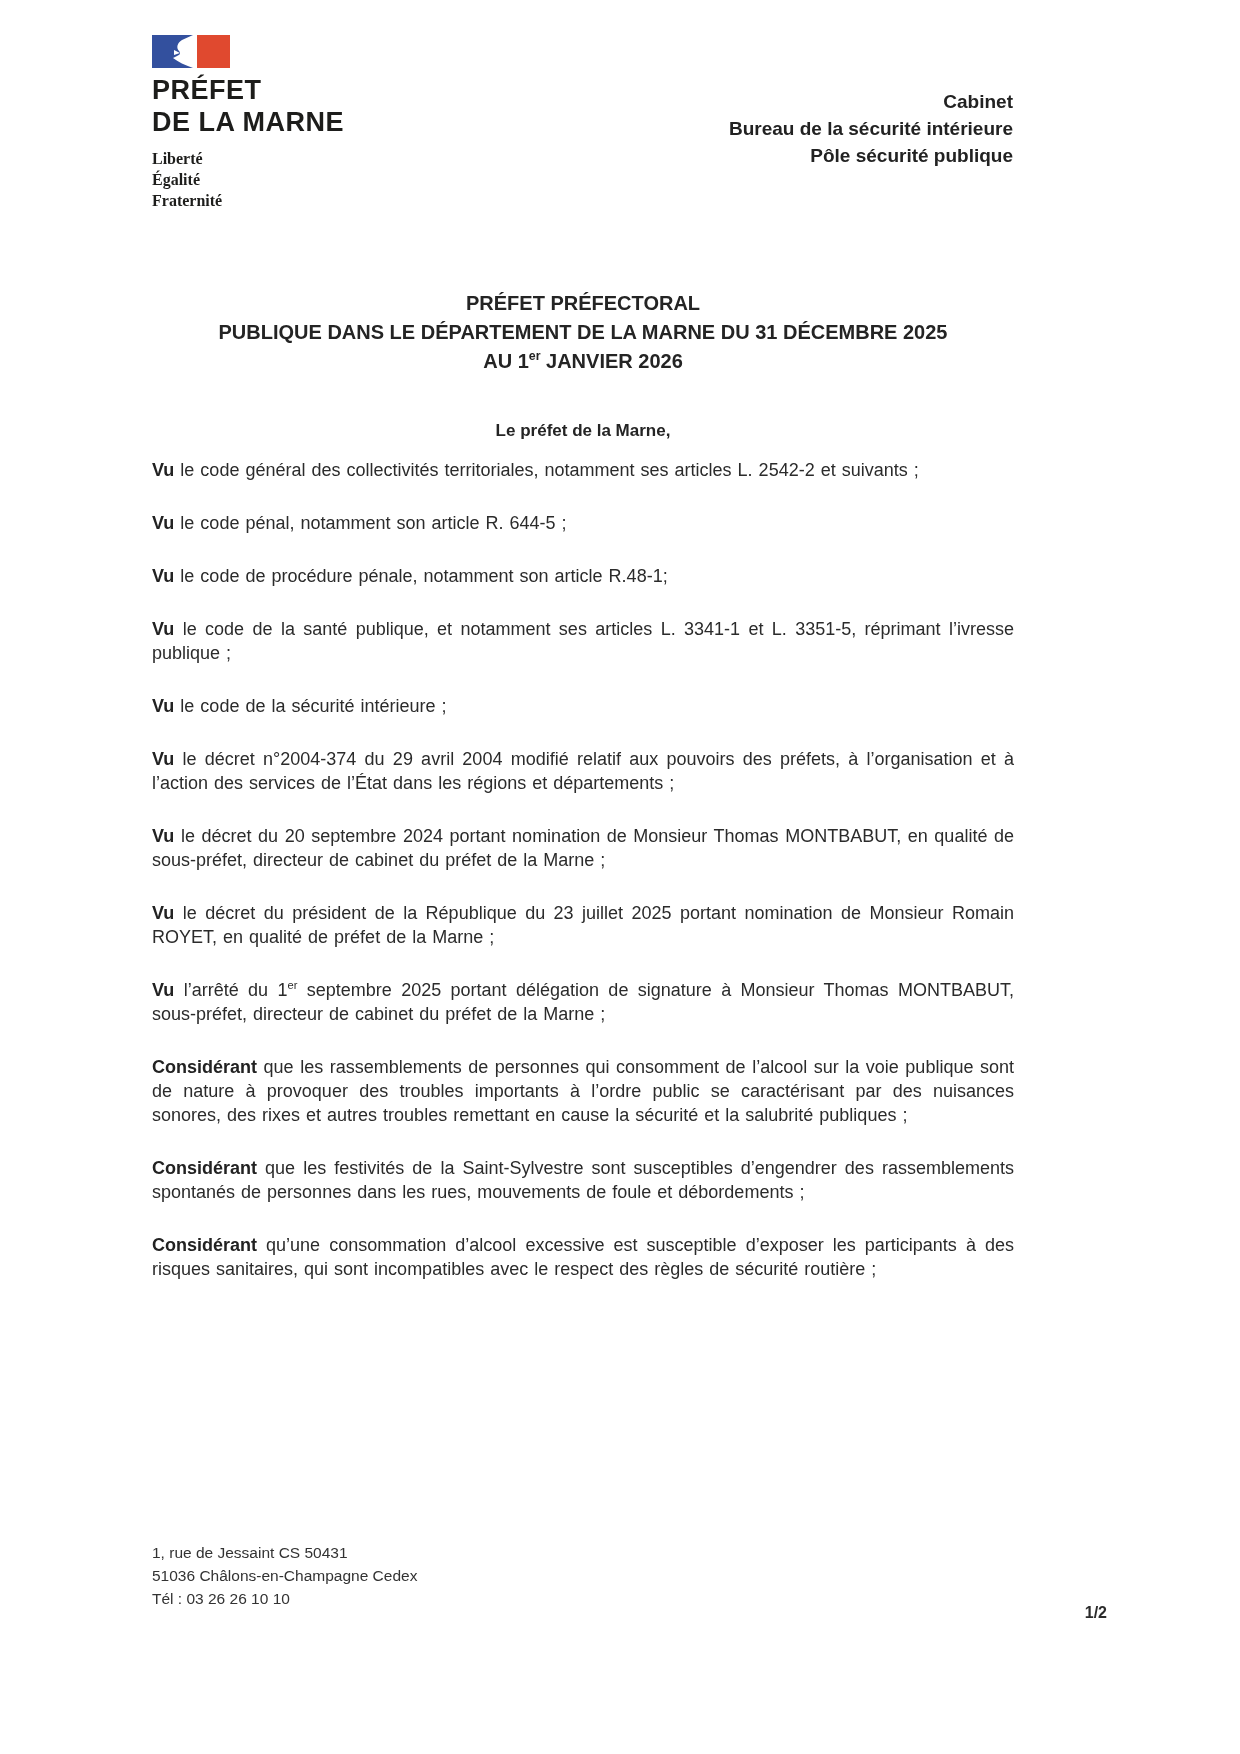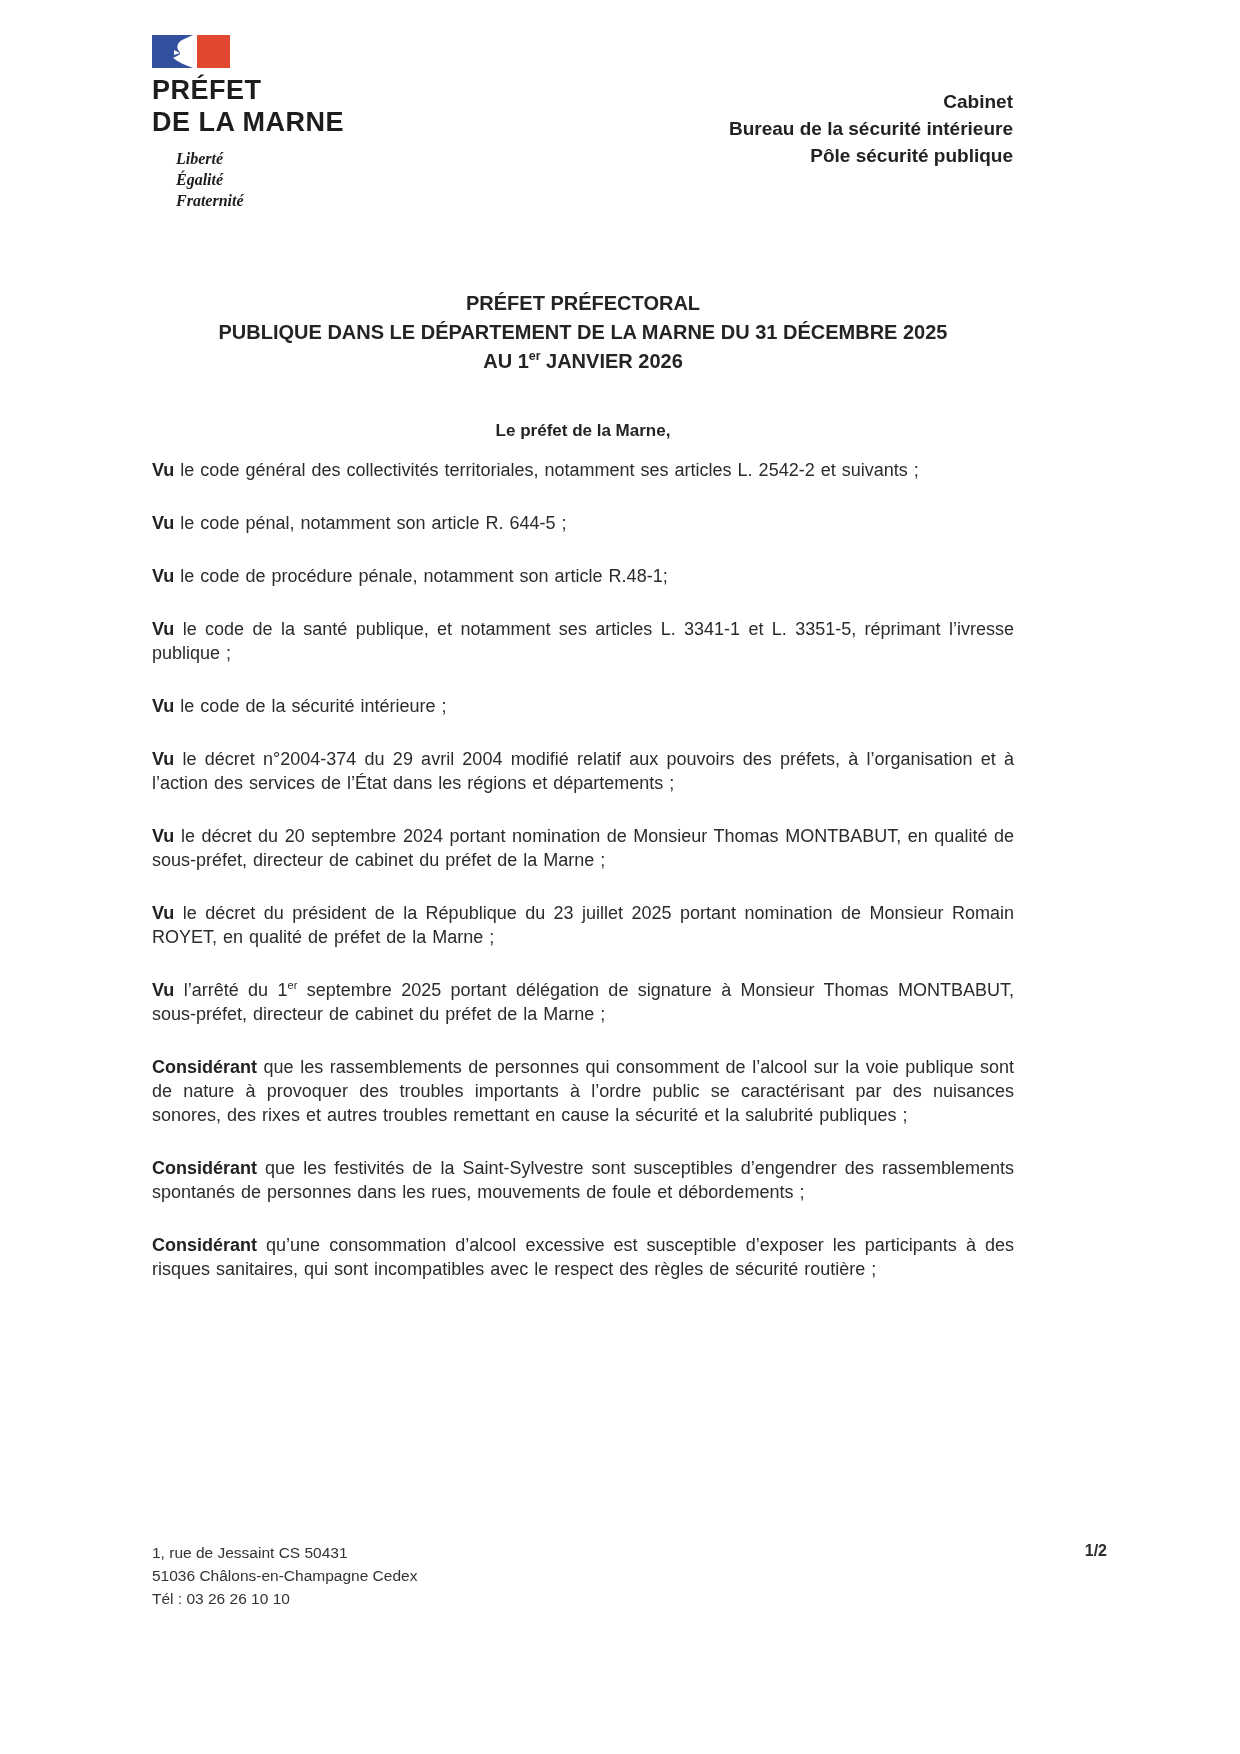--- a/index.html
+++ b/index.html
@@ -16,22 +16,22 @@
   .logo-block{position:absolute;left:152px;top:35px;}
   .logo-flag{display:block;}
   .logo-title{
     margin-top:6px;
     font-weight:bold;color:#1d1d1b;
     font-size:27px;line-height:32px;letter-spacing:.5px;
   }
   .logo-motto{
     margin-top:10px;
     font-family:"Liberation Serif", serif;
-    font-style:italic;font-weight:bold;
-    font-size:16px;line-height:21px;color:#1d1d1b;margin-left:24px;
+    font-weight:bold;
+    font-size:16px;line-height:21px;color:#1d1d1b;
   }
   .service-block{
     position:absolute;right:227px;top:88px;
     text-align:right;font-weight:bold;
     font-size:19px;line-height:27px;color:#222;
   }
   
   .title-block{
     position:absolute;left:152px;width:862px;top:289px;
     text-align:center;font-weight:bold;
@@ -50,21 +50,21 @@
   }
   .body-block p{margin:0 0 29px 0;}
   .body-block strong{color:#222;}
   sup{font-size:.62em;vertical-align:super;line-height:0;}
   
   .footer-block{
     position:absolute;left:152px;top:1541px;
     font-size:15.5px;line-height:23px;color:#333;
   }
   .page-number{
-    position:absolute;right:133px;top:1542px;
+    position:absolute;right:133px;top:1604px;
     font-size:16px;font-weight:bold;color:#2b2b2b;
   }
 </style>
 </head>
 <body>
 
 <div class="page">
 
   <div class="logo-block">
     <svg class="logo-flag" width="78" height="33" viewBox="0 0 78 33" aria-hidden="true">

